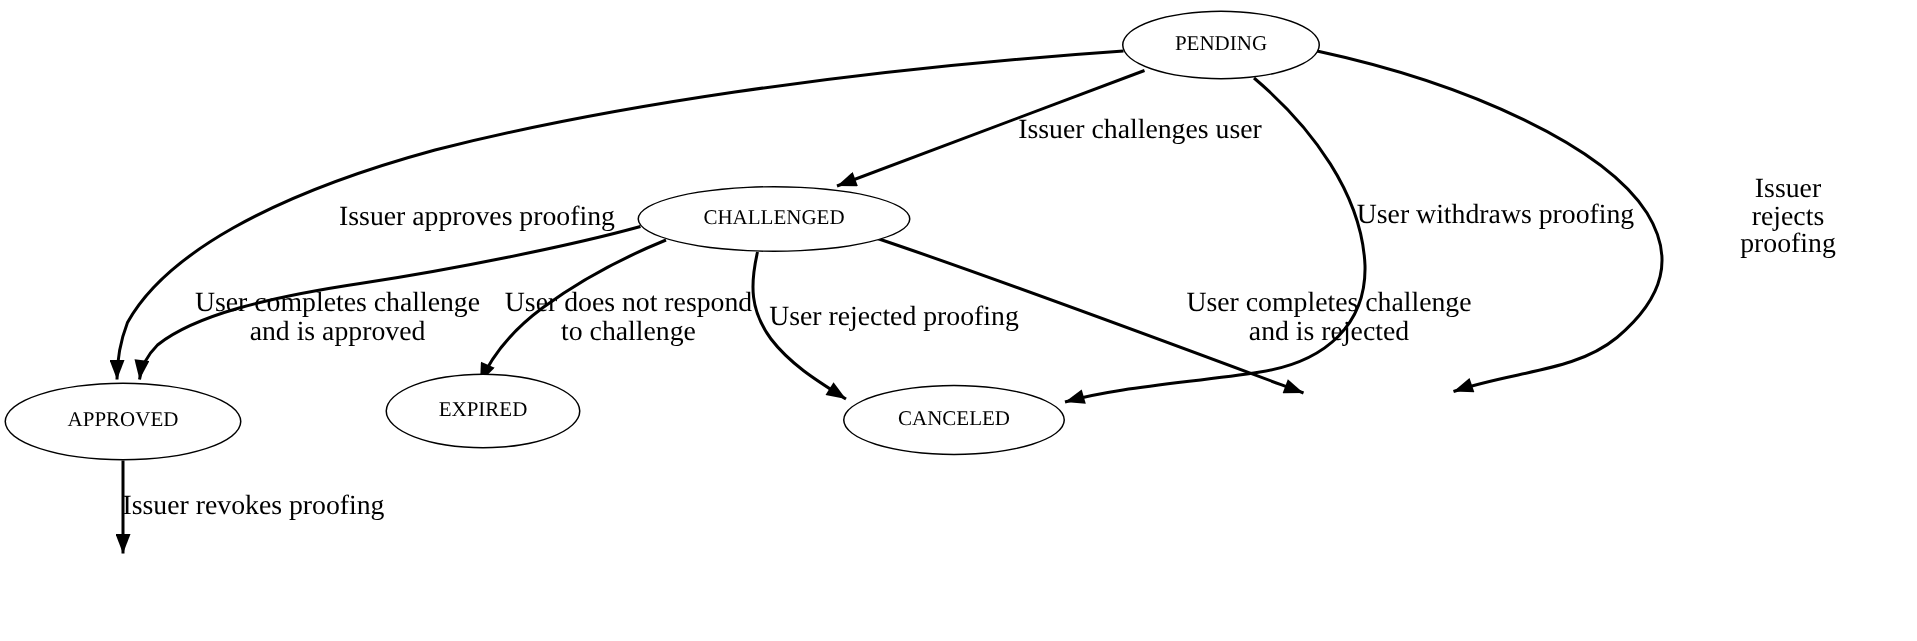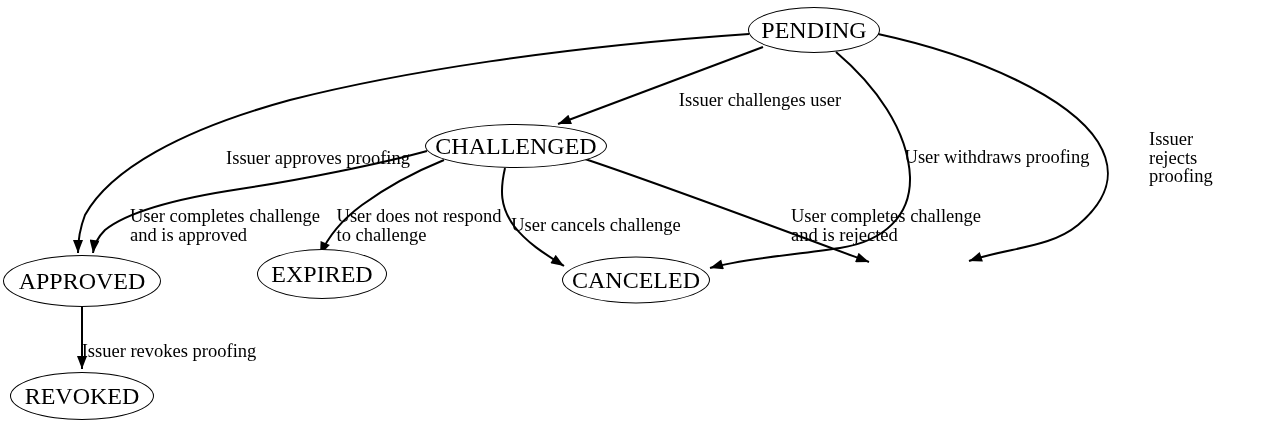--- a/index.html
+++ b/index.html
@@ -30,34 +30,33 @@
   }
   .node {
     position: absolute;
     transform: translate(-50%, -50%);
     border: 1.3px solid #000000;
     border-radius: 50%;
     background: #ffffff;
     display: flex;
     align-items: center;
     justify-content: center;
-    font-size: 24px;
+    font-size: 14px;
     white-space: nowrap;
     box-sizing: border-box;
     z-index: 3;
   }
   .elabel {
     position: absolute;
     transform: translate(-50%, -50%);
     font-size: 18.5px;
     line-height: 1.0;
-    text-align: left;
+    text-align: center;
     white-space: pre-line;
     z-index: 2;
-    margin-top: 13px;
   }
 </style>
 </head>
 <body>
 
 <div class="canvas">
 
   <svg class="edge-layer" viewBox="0 0 1278 427" xmlns="http://www.w3.org/2000/svg">
     <defs>
       <marker id="arrowhead" markerUnits="userSpaceOnUse" markerWidth="14" markerHeight="10" viewBox="0 0 13 10" refX="13" refY="5" orient="auto">
@@ -77,37 +76,34 @@
   </svg>
 
   <div class="elabel" style="left:760px; top:87px;">Issuer challenges user</div>
   <div class="elabel" style="left:318px; top:145px;">Issuer approves proofing</div>
   <div class="elabel" style="left:997px; top:144px;">User withdraws proofing</div>
   <div class="elabel" style="left:1192px; top:145px;">Issuer rejects proofing</div>
   <div class="elabel" style="left:225px; top:212px;">User completes challenge
 and is approved</div>
   <div class="elabel" style="left:419px; top:212px;">User does not respond
 to challenge</div>
-  <div class="elabel" style="left:596px; top:212px;">User cancels challenge</div>
+  <div class="elabel" style="left:596px; top:212px;">User rejected proofing</div>
   <div class="elabel" style="left:886px; top:212px;">User completes challenge
 and is rejected</div>
   <div class="elabel" style="left:169px; top:338px;">Issuer revokes proofing</div>
 
   <div class="node" style="left:814px; top:30px;  width:132px; height:46px;">
     <span>PENDING</span>
   </div>
   <div class="node" style="left:516px; top:146px; width:182px; height:44px;">
     <span>CHALLENGED</span>
   </div>
   <div class="node" style="left:82px;  top:281px; width:158px; height:52px;">
     <span>APPROVED</span>
   </div>
   <div class="node" style="left:322px; top:274px; width:130px; height:50px;">
     <span>EXPIRED</span>
   </div>
   <div class="node" style="left:636px; top:280px; width:148px; height:47px;align-items:center;">
     <span>CANCELED</span>
   </div>
-  <div class="node" style="left:82px;  top:396px; width:144px; height:48px;">
-    <span>REVOKED</span>
-  </div>
 
 </div>
 
 </body></html>

